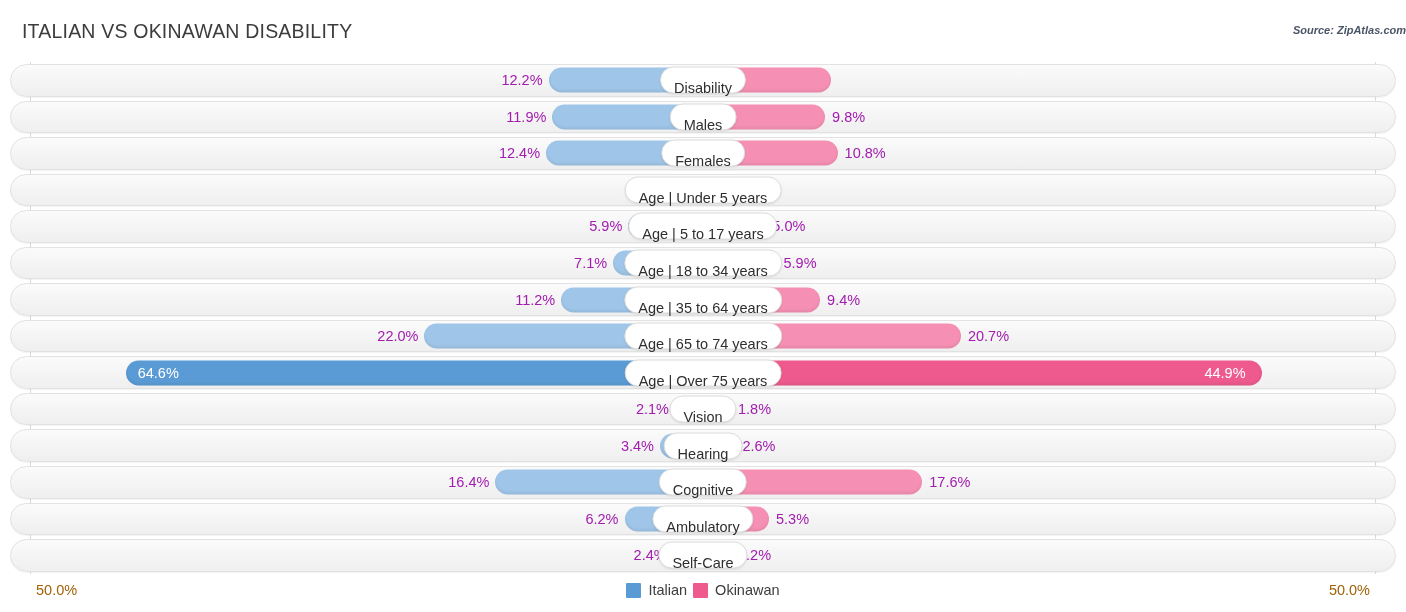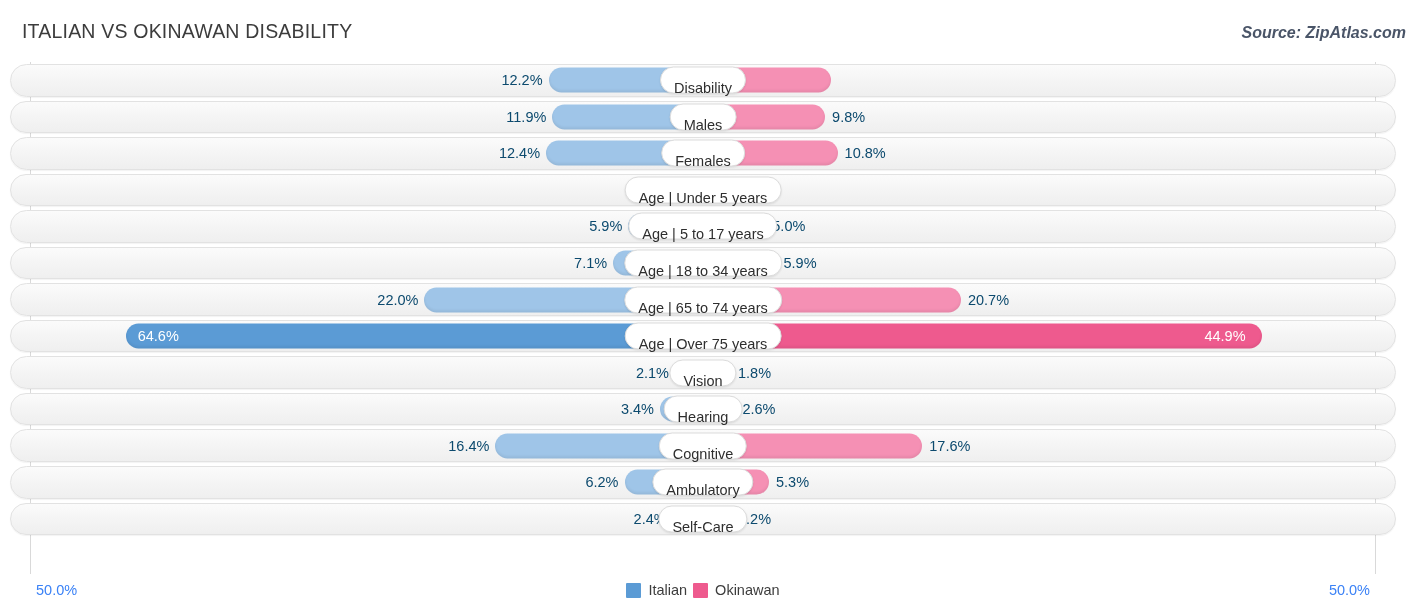--- a/index.html
+++ b/index.html
@@ -13,21 +13,21 @@
   #root { position: relative; width: 1406px; height: 612px; background:#fff; }
 
   
   .header { position: absolute; left: 12px; top: 0; width: 1406px; height: 62px; }
   .title {
     position: absolute; left: 10px; top: 20px;
     font-size: 19.5px; color: #3c3c3c; letter-spacing: .2px; white-space: nowrap;
   }
   .source {
     position: absolute; right: 12px; top: 24px;
-    font-size: 16px; font-style: italic; font-weight: bold;
+    font-size: 11px; font-style: italic; font-weight: bold;
     color: #4a5568; white-space: nowrap;
   }
 
   
   .plot { position: absolute; left: 0; top: 62px; width: 1406px; height: 512px; }
 
   .gridline { position: absolute; top: 0; bottom: 0; width: 1px; background: #d9d9d9; }
   .gridline.left  { left: 30px; }
   .gridline.right { left: 1375px; }
 
@@ -59,21 +59,21 @@
   .bar.left  { background: #9fc5e8; box-shadow: inset 0 -2px 3px rgba(0,0,0,.07); }
   .bar.right { background: #f590b4; box-shadow: inset 0 -2px 3px rgba(0,0,0,.07); }
   .row.hl .bar.left  { background: #5b9bd5; }
   .row.hl .bar.right { background: #ee5a8e; }
 
   
   .val {
     position: absolute;
     top: 50%; transform: translateY(-50%);
     font-size: 14.5px;
-    color: #0c4a6e;
+    color: #a21caf;
     white-space: nowrap;
   }
   .val.left  { text-align: right; }
   .val.right { text-align: left; }
   .row.hl .val { color: #ffffff; }
 
   
   .center-label {
     position: absolute;
     top: 50%; transform: translate(-50%, -50%);
@@ -87,21 +87,21 @@
     color: #2e2e2e;
     white-space: nowrap;
     box-shadow: 0 1px 2px rgba(0,0,0,.09);
     z-index: 5;
   }
 
   
   .footer { position: absolute; left: 0; top: 574px; width: 1406px; height: 38px; }
   .axis-label {
     position: absolute; top: 8px;
-    font-size: 14.5px; color: #3b82f6; white-space: nowrap;
+    font-size: 14.5px; color: #a16207; white-space: nowrap;
   }
   .axis-label.l { left: 36px; }
   .axis-label.r { right: 36px; }
 
   .legend {
     position: absolute; left: 0; right: 0; top: 8px;
     display: flex; justify-content: center; align-items: center; gap: 6px;
   }
   .legend-item { display: flex; align-items: center; gap: 7px; }
   .swatch { width: 15px; height: 15px; border-radius: 1px; }
@@ -161,20 +161,28 @@
           <div class="val right" style="left: 772.3px;">5.0%</div>
           <div class="center-label">Age | 5 to 17 years</div>
         </div>
         <div class="row">
           <div class="row-track"></div>
           <div class="bar left" style="left: 613.114px; width: 89.886px;"></div>
           <div class="bar right" style="left: 703px; width: 73.514px;"></div>
           <div class="val left" style="right: 798.886px;">7.1%</div>
           <div class="val right" style="left: 783.514px;">5.9%</div>
           <div class="center-label">Age | 18 to 34 years</div>
+        </div>
+        <div class="row">
+          <div class="row-track"></div>
+          <div class="bar left" style="left: 561.208px; width: 141.792px;"></div>
+          <div class="bar right" style="left: 703px; width: 117.124px;"></div>
+          <div class="val left" style="right: 850.792px;">11.2%</div>
+          <div class="val right" style="left: 827.124px;">9.4%</div>
+          <div class="center-label">Age | 35 to 64 years</div>
         </div>
         <div class="row">
           <div class="row-track"></div>
           <div class="bar left" style="left: 424.48px; width: 278.52px;"></div>
           <div class="bar right" style="left: 703px; width: 257.922px;"></div>
           <div class="val left" style="right: 987.52px;">22.0%</div>
           <div class="val right" style="left: 967.922px;">20.7%</div>
           <div class="center-label">Age | 65 to 74 years</div>
         </div>
         <div class="row hl">

